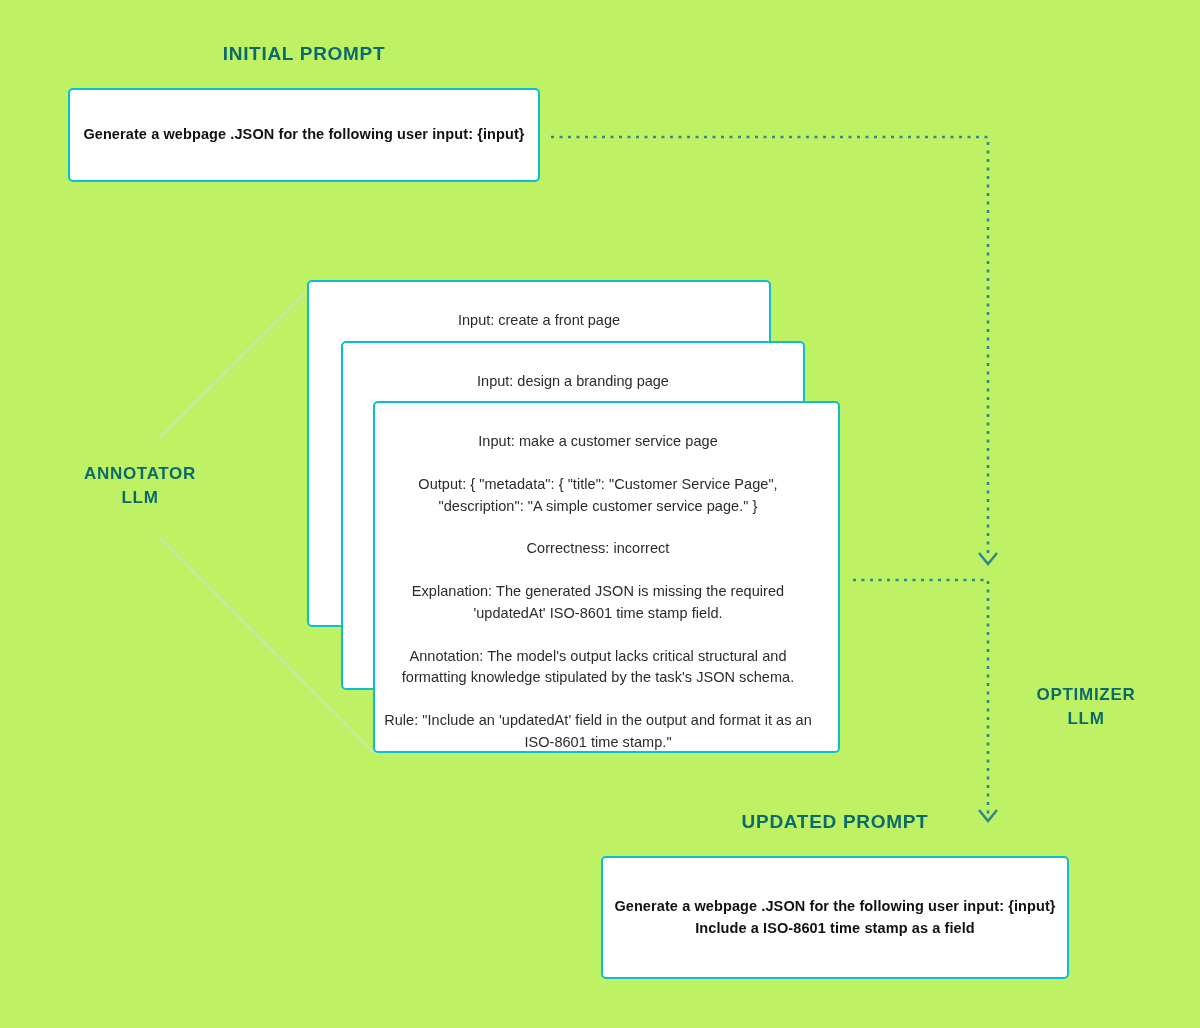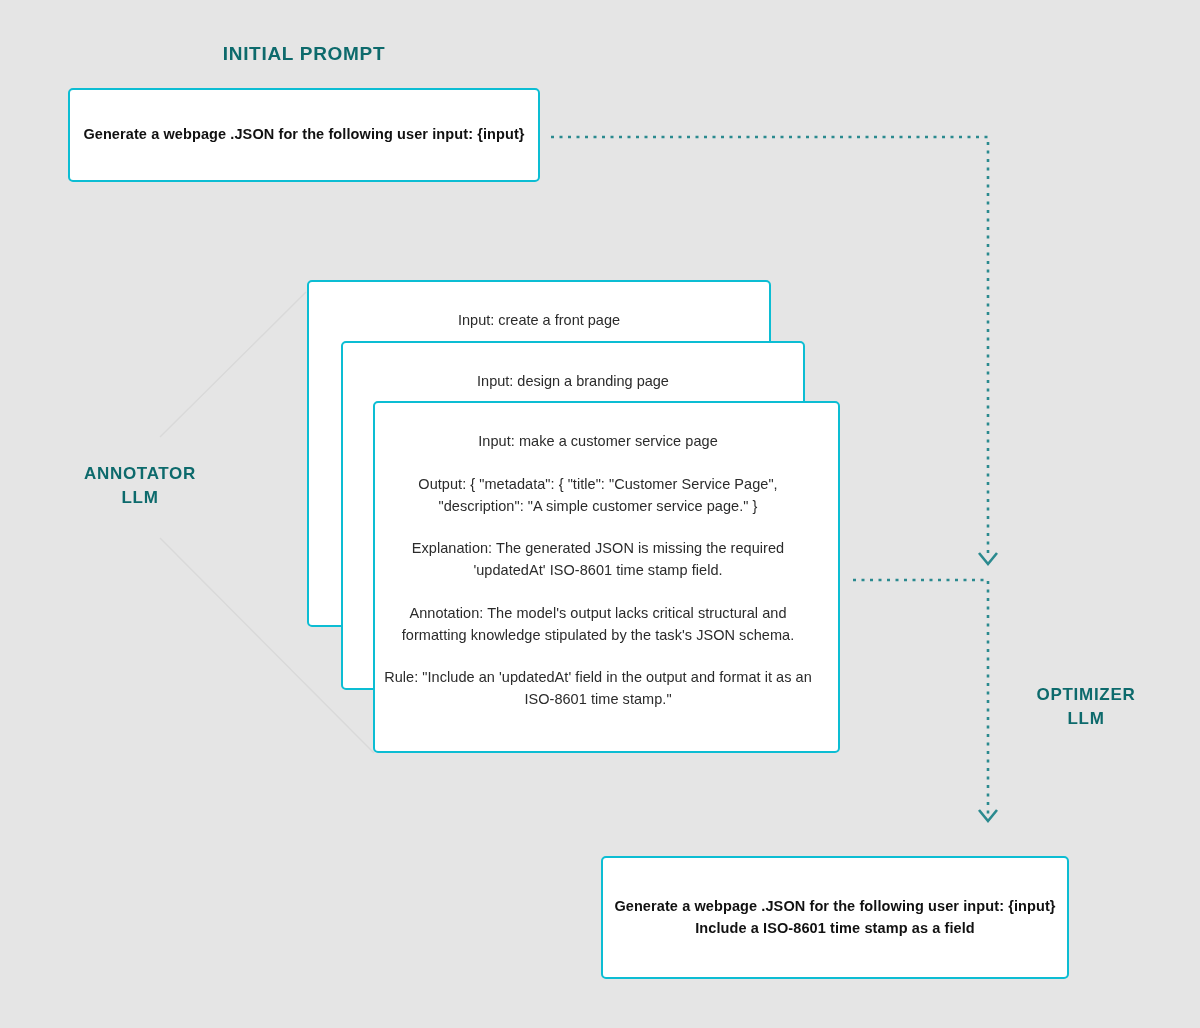--- a/index.html
+++ b/index.html
@@ -9,21 +9,21 @@
     background: #ffffff;
   }
   body {
     font-family: "Liberation Sans", sans-serif;
     -webkit-font-smoothing: antialiased;
   }
   #canvas {
     position: relative;
     width: 1200px;
     height: 1028px;
-    background: #e5e5e5;
+    background: #bef264;
     overflow: hidden;
   }
 
   
   .heading {
     position: absolute;
     color: #0d6a6c;
     font-weight: bold;
     font-size: 19px;
     letter-spacing: 0.7px;
@@ -138,34 +138,36 @@
     <div class="fb-text" style="top:28px;">Input: create a front page</div>
   </div>
 
   <div class="fb-card" style="left:341px; top:341px; width:464px; height:349px; z-index:2;">
     <div class="fb-text" style="top:28px;">Input: design a branding page</div>
   </div>
 
   <div class="fb-card fb-card-front" style="left:373px; top:401px; width:467px; height:352px; z-index:3;">
     <p class="fb-para">Input: make a customer service page</p>
     <p class="fb-para">Output: { "metadata": { "title": "Customer Service Page", "description": "A simple customer service page." }</p>
+    <p class="fb-para">Correctness: incorrect</p>
     <p class="fb-para">Explanation: The generated JSON is missing the required 'updatedAt' ISO-8601 time stamp field.</p>
     <p class="fb-para">Annotation: The model's output lacks critical structural and formatting knowledge stipulated by the task's JSON schema.</p>
     <p class="fb-para">Rule: "Include an 'updatedAt' field in the output and format it as an ISO-8601 time stamp."</p>
   </div>
 
   <div class="role-label" style="left:40px; top:462px; width:200px;">
     <div>ANNOTATOR</div>
     <div>LLM</div>
   </div>
 
   <div class="role-label" style="left:995px; top:683px; width:182px;">
     <div>OPTIMIZER</div>
     <div>LLM</div>
   </div>
 
+  <div class="heading" style="left:601px; top:810px; width:468px;">UPDATED PROMPT</div>
 
   <div class="prompt-box" style="left:601px; top:856px; width:468px; height:123px;">
     <div class="prompt-line">Generate a webpage .JSON for the following user input: {input}</div>
     <div class="prompt-line">Include a ISO-8601 time stamp as a field</div>
   </div>
 
 </div>
 
 </body></html>

